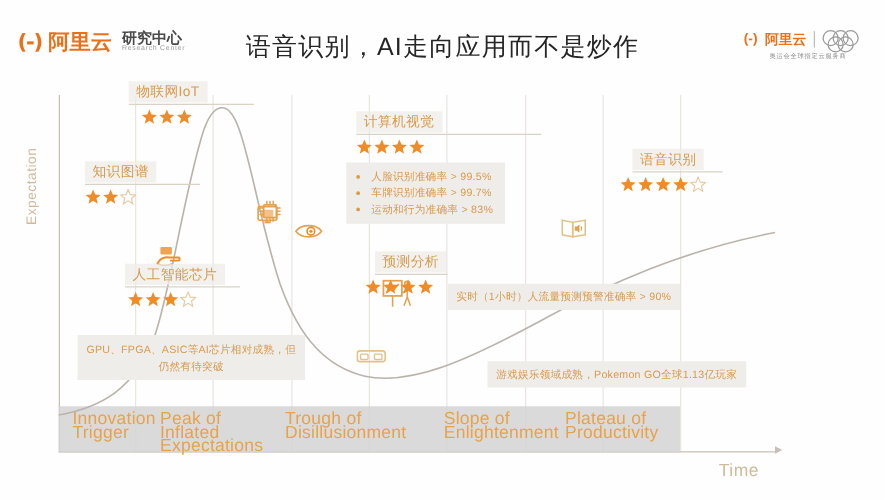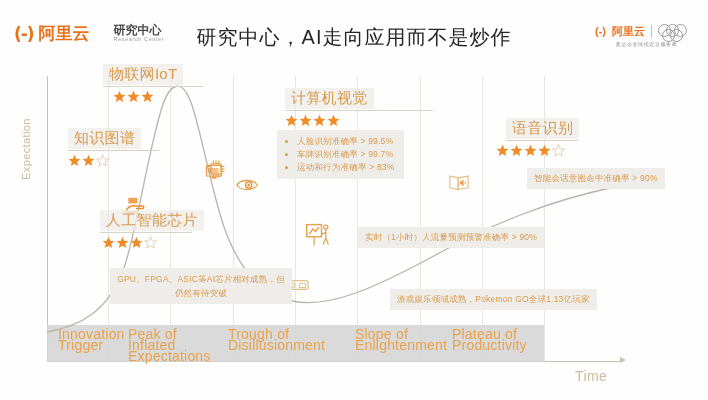--- a/index.html
+++ b/index.html
@@ -11,21 +11,21 @@
   }
   #slide{position:relative;width:708px;height:400px;background:#fefefe;overflow:hidden;}
 
   
   .logo-left{position:absolute;left:14px;top:22px;display:flex;align-items:center;gap:5px;}
   .ali-mark{
     color:#e8721c;font-size:17px;font-weight:bold;letter-spacing:-1px;
     font-family:"DejaVu Sans",sans-serif;
   }
   .ali-cn{color:#e8721c;font-size:17px;font-weight:bold;letter-spacing:0px;}
-  .rc-wrap{display:flex;flex-direction:column;line-height:1;margin-left:19px;}
+  .rc-wrap{display:flex;flex-direction:column;line-height:1;margin-left:3px;}
   .rc-cn{color:#4a4a4a;font-size:12px;font-weight:bold;letter-spacing:0;}
   .rc-en{color:#9a9a9a;font-size:5.5px;letter-spacing:.6px;margin-top:1px;}
 
   .title{
     position:absolute;left:0;top:24px;width:708px;text-align:center;
     font-size:20px;color:#262626;letter-spacing:1px;font-weight:500;
   }
 
   .logo-right{position:absolute;right:10px;top:23px;display:flex;flex-direction:column;align-items:center;gap:2px;}
   .lr-row{display:flex;align-items:center;gap:6px;}
@@ -56,52 +56,52 @@
     position:absolute;top:329px;font-size:14px;color:#e8a24a;
     line-height:11px;letter-spacing:.2px;
   }
 
   
   .curve{position:absolute;left:0;top:0;width:708px;height:400px;}
 
   
   .cat{position:absolute;}
   .cat-name{
-    font-size:15px;color:#d79a4e;letter-spacing:.3px;white-space:nowrap;
+    font-size:11px;color:#d79a4e;letter-spacing:.3px;white-space:nowrap;
     padding:1px 6px;background:rgba(238,236,232,.75);display:inline-block;
   }
   .stars{margin-top:3px;display:flex;gap:1px;}
   .star{width:13px;height:13px;display:block;}
   .underline{height:1px;background:#d9d2c6;margin-top:1px;}
 
   .note{
     position:absolute;background:#efedea;color:#d79a4e;font-size:8.5px;
     padding:4px 7px;line-height:13px;letter-spacing:.2px;white-space:nowrap;
   }
-  .note.multiline{white-space:normal;text-align:center;line-height:14px;margin-left:48px;}
+  .note.multiline{white-space:normal;text-align:center;line-height:14px;}
   .bullets{margin:0;padding-left:11px;}
   .bullets li{margin:0;padding:0;}
 
   .icon{position:absolute;}
 </style>
 </head>
 <body>
 
 <div id="slide">
 
   <div class="logo-left">
     <span class="ali-mark">(-)</span>
     <span class="ali-cn">阿里云</span>
     <span class="rc-wrap">
       <span class="rc-cn">研究中心</span>
       <span class="rc-en">Research Center</span>
     </span>
   </div>
 
-  <div class="title">研究中心，AI走向应用而不是炒作</div>
+  <div class="title">语音识别，AI走向应用而不是炒作</div>
 
   <div class="logo-right">
     <div class="lr-row">
       <span class="lr-ali">(-)</span>
       <span class="lr-ali">阿里云</span>
       <span class="lr-div"></span>
       <span class="rings">
         <span class="ring" style="left:0px;top:1px;"></span>
         <span class="ring" style="left:8px;top:1px;"></span>
         <span class="ring" style="left:16px;top:1px;"></span>
@@ -279,20 +279,38 @@
   </div>
 
   <div class="note" style="left:277px;top:130px;padding:5px 9px;">
     <ul class="bullets">
       <li>人脸识别准确率 &gt; 99.5%</li>
       <li>车牌识别准确率 &gt; 99.7%</li>
       <li>运动和行为准确率 &gt; 83%</li>
     </ul>
   </div>
 
+  <div class="cat" style="left:300px;top:200px;">
+    <div class="cat-name">预测分析</div>
+    <div class="underline" style="width:58px;"></div>
+    <div class="stars" style="margin-left:-8px;">
+      <svg class="star" viewBox="0 0 20 20">
+          <polygon points="10,1 12.6,7.2 19.2,7.7 14.1,12 15.7,18.5 10,14.9 4.3,18.5 5.9,12 0.8,7.7 7.4,7.2" fill="#ef8c27"></polygon>
+        </svg>
+      <svg class="star" viewBox="0 0 20 20">
+          <polygon points="10,1 12.6,7.2 19.2,7.7 14.1,12 15.7,18.5 10,14.9 4.3,18.5 5.9,12 0.8,7.7 7.4,7.2" fill="#ef8c27"></polygon>
+        </svg>
+      <svg class="star" viewBox="0 0 20 20">
+          <polygon points="10,1 12.6,7.2 19.2,7.7 14.1,12 15.7,18.5 10,14.9 4.3,18.5 5.9,12 0.8,7.7 7.4,7.2" fill="#ef8c27"></polygon>
+        </svg>
+      <svg class="star" viewBox="0 0 20 20">
+          <polygon points="10,1 12.6,7.2 19.2,7.7 14.1,12 15.7,18.5 10,14.9 4.3,18.5 5.9,12 0.8,7.7 7.4,7.2" fill="#ef8c27"></polygon>
+        </svg>
+    </div>
+  </div>
 
   <div class="note" style="left:358px;top:227px;">实时（1小时）人流量预测预警准确率 &gt; 90%</div>
 
 
   <div class="note" style="left:390px;top:289px;">游戏娱乐领域成熟，Pokemon GO全球1.13亿玩家</div>
 
   <div class="cat" style="left:506px;top:118px;">
     <div class="cat-name">语音识别</div>
     <div class="underline" style="width:72px;"></div>
     <div class="stars" style="margin-left:-10px;">
@@ -307,15 +325,14 @@
         </svg>
       <svg class="star" viewBox="0 0 20 20">
           <polygon points="10,1 12.6,7.2 19.2,7.7 14.1,12 15.7,18.5 10,14.9 4.3,18.5 5.9,12 0.8,7.7 7.4,7.2" fill="#ef8c27"></polygon>
         </svg>
       <svg class="star" viewBox="0 0 20 20">
           <polygon points="10,1 12.6,7.2 19.2,7.7 14.1,12 15.7,18.5 10,14.9 4.3,18.5 5.9,12 0.8,7.7 7.4,7.2" fill="none" stroke="#e8c9a0" stroke-width="1.4"></polygon>
         </svg>
     </div>
   </div>
 
-  <div class="note" style="left:527px;top:168px;">智能会话意图命中准确率 &gt; 90%</div>
 
 </div>
 
 </body></html>

